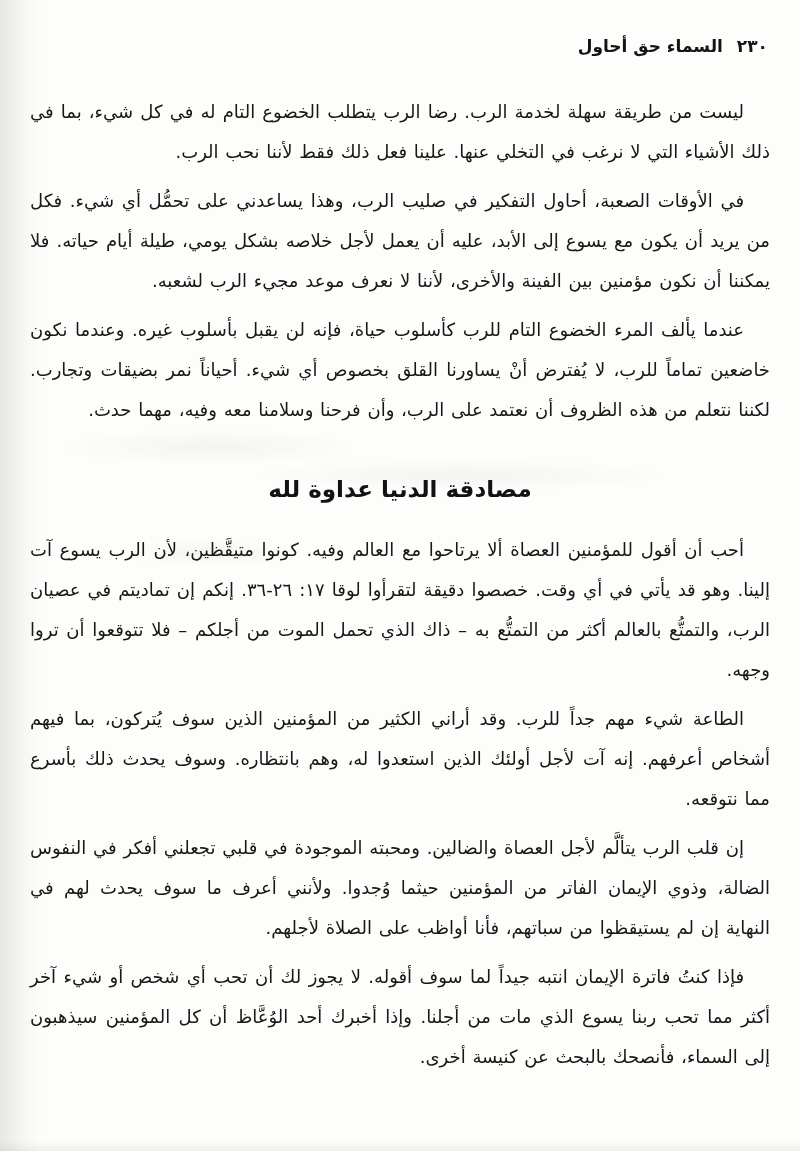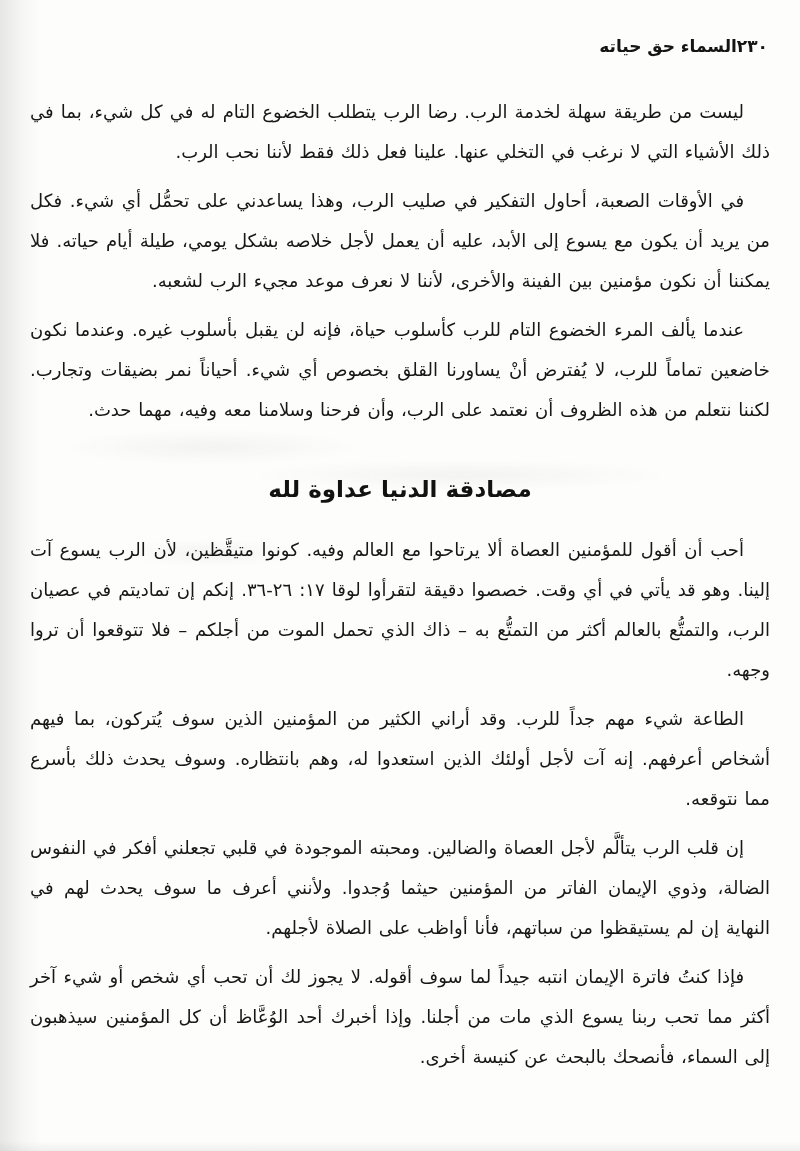--- a/index.html
+++ b/index.html
@@ -45,21 +45,21 @@
   .bleed.b3 { left: 120px; top: 540px; width: 180px; height: 26px; }
 
   .page-header {
     padding: 36px 32px 0 32px;
     text-align: right;
     font-weight: bold;
     font-size: 17px;
     letter-spacing: 0.2px;
     color: #141414;
   }
-  .page-header .page-num { margin-left: 0; }
+  .page-header .page-num { margin-left: 14px; }
 
   .body-text {
     margin-top: 36px;
     padding: 0 30px 0 30px;
   }
   .body-text p {
     margin: 0 0 9px 0;
     font-size: 18px;
     line-height: 40px;
     text-align: justify;
@@ -81,21 +81,21 @@
 
 <div class="page">
 
   <div class="scan-edge-left"></div>
   <div class="scan-edge-bottom"></div>
   <div class="bleed b1"></div>
   <div class="bleed b2"></div>
   <div class="bleed b3"></div>
 
   <header class="page-header">
-    <span class="page-num">٢٣٠</span><span class="book-title">السماء حق حياته</span>
+    <span class="page-num">٢٣٠</span><span class="book-title">السماء حق أحاول</span>
   </header>
 
   <main class="body-text">
 
     <p>ليست من طريقة سهلة لخدمة الرب. رضا الرب يتطلب الخضوع التام له في كل شيء، بما في ذلك الأشياء التي لا نرغب في التخلي عنها. علينا فعل ذلك فقط لأننا نحب الرب.</p>
 
     <p>في الأوقات الصعبة، أحاول التفكير في صليب الرب، وهذا يساعدني على تحمُّل أي شيء. فكل من يريد أن يكون مع يسوع إلى الأبد، عليه أن يعمل لأجل خلاصه بشكل يومي، طيلة أيام حياته. فلا يمكننا أن نكون مؤمنين بين الفينة والأخرى، لأننا لا نعرف موعد مجيء الرب لشعبه.</p>
 
     <p>عندما يألف المرء الخضوع التام للرب كأسلوب حياة، فإنه لن يقبل بأسلوب غيره. وعندما نكون خاضعين تماماً للرب، لا يُفترض أنْ يساورنا القلق بخصوص أي شيء. أحياناً نمر بضيقات وتجارب. لكننا نتعلم من هذه الظروف أن نعتمد على الرب، وأن فرحنا وسلامنا معه وفيه، مهما حدث.</p>
 

